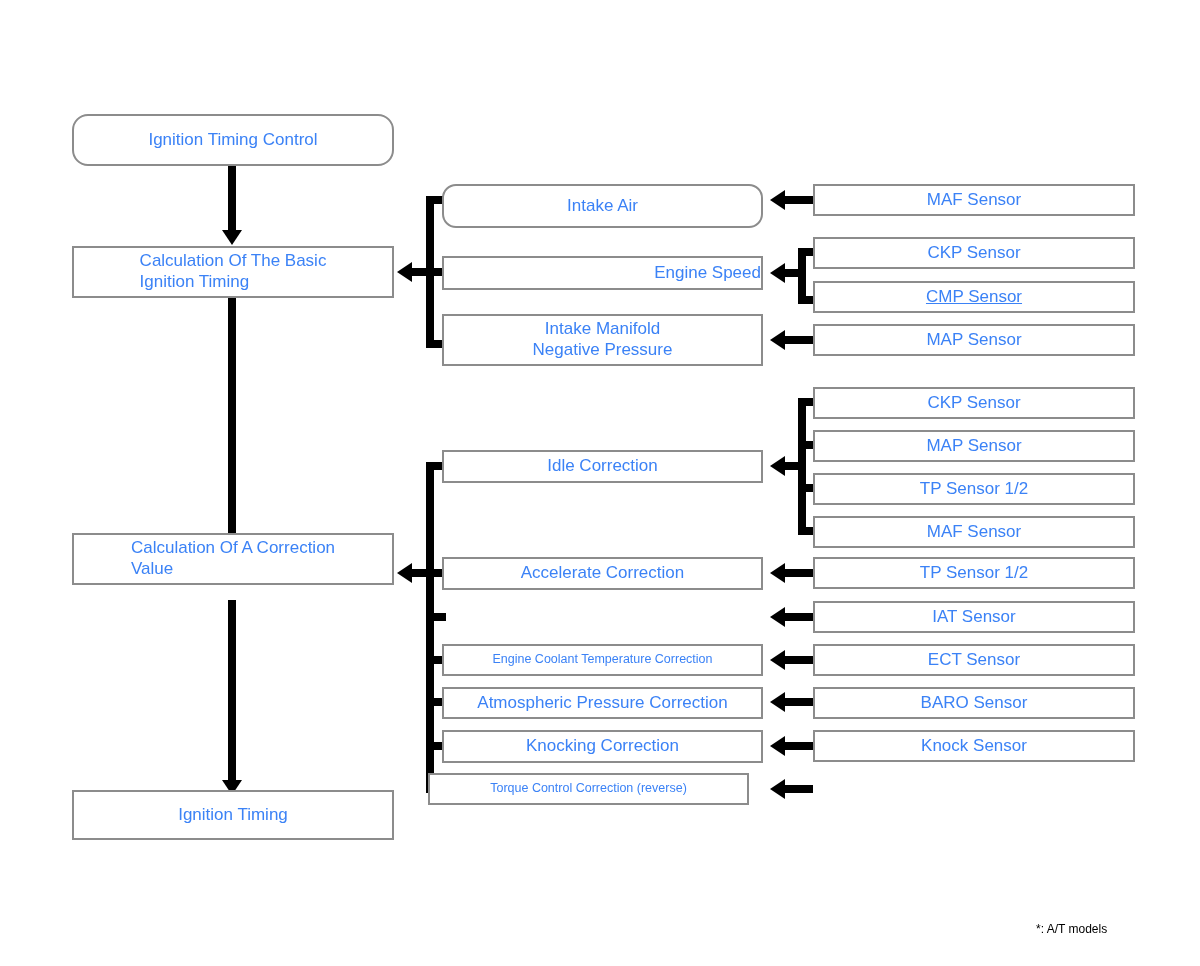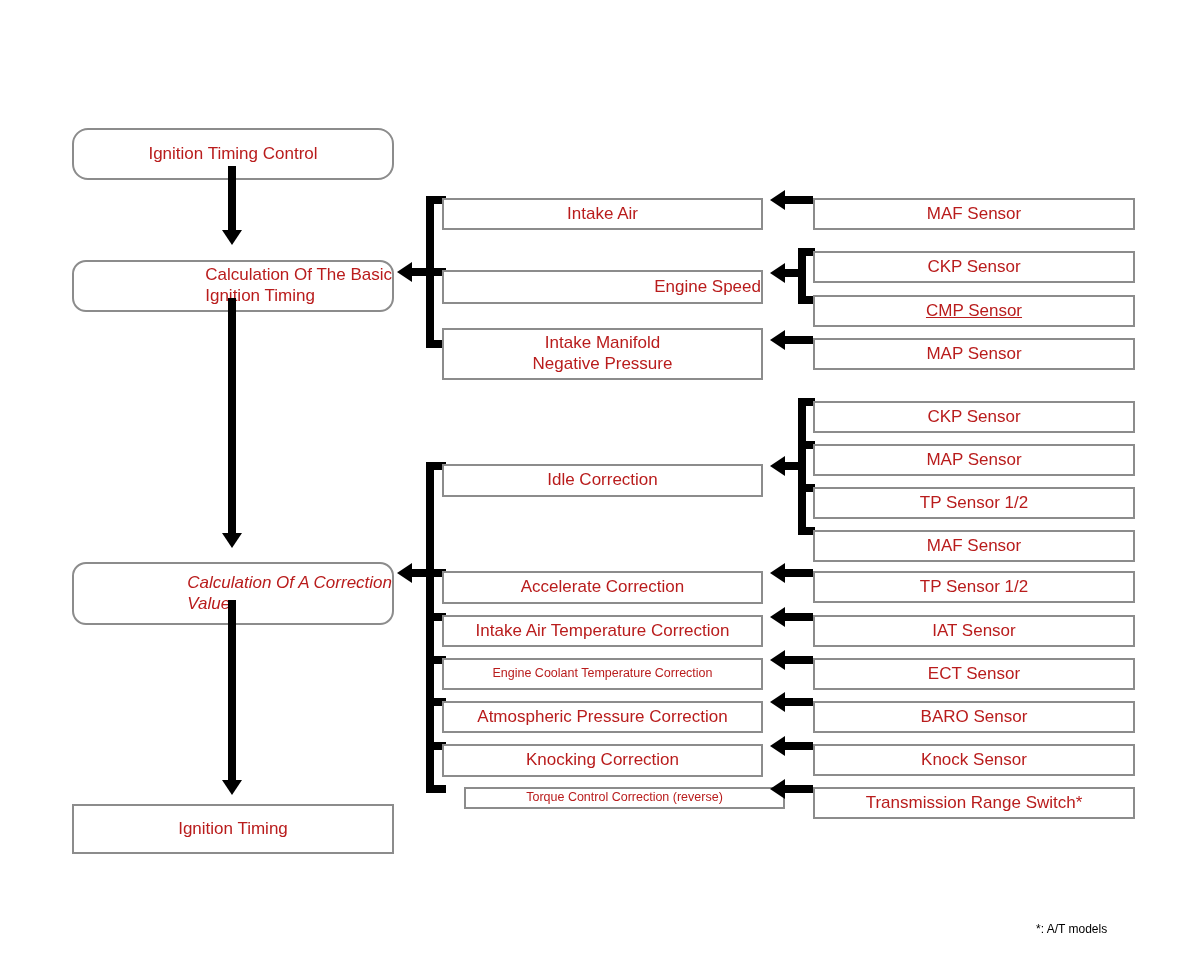--- a/index.html
+++ b/index.html
@@ -22,28 +22,26 @@
   .box {
     position: absolute;
     box-sizing: border-box;
     background: #ffffff;
     border: 2px solid #8c8c8c;
     display: flex;
     align-items: center;
     justify-content: center;
     text-align: center;
     line-height: 1.22;
-    color: #b91c1c;
-    margin-top: 14px;
+    color: #3b82f6;
   }
   .box.left-align {
-    justify-content: flex-end;
+    justify-content: center;
     text-align: left;
     padding-left: 0;
-    border-radius: 14px;
   }
   .box.rounded {
     border-radius: 16px;
   }
   .box .lbl {
     display: block;
     white-space: pre-line;
   }
   
   .flow {
@@ -106,41 +104,41 @@
   <div class="arrow-down" style="left:222px; top:230px;"></div>
 
   <div class="box flow left-align" style="left:72px; top:246px; width:322px; height:52px;">
     <span class="lbl">Calculation Of The Basic
 Ignition Timing</span>
   </div>
 
   <div class="vline" style="left:228px; top:298px; width:8px; height:240px;"></div>
   <div class="arrow-down" style="left:222px; top:533px;"></div>
 
-  <div class="box flow left-align" style="left:72px; top:548px; width:322px; height:63px;font-style:italic;">
+  <div class="box flow left-align" style="left:72px; top:533px; width:322px; height:52px;">
     <span class="lbl">Calculation Of A Correction
 Value</span>
   </div>
 
   <div class="vline" style="left:228px; top:600px; width:8px; height:185px;"></div>
   <div class="arrow-down" style="left:222px; top:780px;"></div>
 
   <div class="box flow" style="left:72px; top:790px; width:322px; height:50px;">
     <span class="lbl">Ignition Timing</span>
   </div>
 
   <div class="vline" style="left:426px; top:196px; width:8px; height:152px;"></div>
   <div class="hline" style="left:426px; top:196px; width:20px; height:8px;"></div>
   <div class="hline" style="left:426px; top:268px; width:20px; height:8px;"></div>
   <div class="hline" style="left:426px; top:340px; width:20px; height:8px;"></div>
 
   <div class="hline" style="left:412px; top:268px; width:22px; height:8px;"></div>
   <div class="arrow-left" style="left:397px; top:262px;"></div>
 
-  <div class="box mid" style="left:442px; top:184px; width:321px; height:32px;">
+  <div class="box mid" style="left:442px; top:184px; width:321px; height:44px;border-radius:14px;">
     <span class="lbl">Intake Air</span>
   </div>
   <div class="hline" style="left:785px; top:196px; width:28px; height:8px;"></div>
   <div class="arrow-left" style="left:770px; top:190px;"></div>
   <div class="box sens" style="left:813px; top:184px; width:322px; height:32px;">
     <span class="lbl">MAF Sensor</span>
   </div>
 
   <div class="box mid" style="left:442px; top:256px; width:321px; height:34px;justify-content:flex-end;">
     <span class="lbl">Engine Speed</span>
@@ -203,23 +201,20 @@
 
   <div class="box mid" style="left:442px; top:557px; width:321px; height:33px;">
     <span class="lbl">Accelerate Correction</span>
   </div>
   <div class="hline" style="left:785px; top:569px; width:28px; height:8px;"></div>
   <div class="arrow-left" style="left:770px; top:563px;"></div>
   <div class="box sens" style="left:813px; top:557px; width:322px; height:32px;">
     <span class="lbl">TP Sensor 1/2</span>
   </div>
 
-  <div class="box mid" style="left:442px; top:601px; width:321px; height:32px;">
-    <span class="lbl">Intake Air Temperature Correction</span>
-  </div>
   <div class="hline" style="left:785px; top:613px; width:28px; height:8px;"></div>
   <div class="arrow-left" style="left:770px; top:607px;"></div>
   <div class="box sens" style="left:813px; top:601px; width:322px; height:32px;">
     <span class="lbl">IAT Sensor</span>
   </div>
 
   <div class="box mid small" style="left:442px; top:644px; width:321px; height:32px;">
     <span class="lbl">Engine Coolant Temperature Correction</span>
   </div>
   <div class="hline" style="left:785px; top:656px; width:28px; height:8px;"></div>
@@ -239,24 +234,21 @@
 
   <div class="box mid" style="left:442px; top:730px; width:321px; height:33px;">
     <span class="lbl">Knocking Correction</span>
   </div>
   <div class="hline" style="left:785px; top:742px; width:28px; height:8px;"></div>
   <div class="arrow-left" style="left:770px; top:736px;"></div>
   <div class="box sens" style="left:813px; top:730px; width:322px; height:32px;">
     <span class="lbl">Knock Sensor</span>
   </div>
 
-  <div class="box mid small" style="left:464px; top:773px; width:321px; height:22px;">
+  <div class="box mid small" style="left:428px; top:773px; width:321px; height:32px;">
     <span class="lbl">Torque Control Correction (reverse)</span>
   </div>
   <div class="hline" style="left:785px; top:785px; width:28px; height:8px;"></div>
   <div class="arrow-left" style="left:770px; top:779px;"></div>
-  <div class="box sens" style="left:813px; top:773px; width:322px; height:32px;">
-    <span class="lbl">Transmission Range Switch*</span>
-  </div>
 
   <div class="footnote" style="left:1036px; top:922px;">*: A/T models</div>
 
 </div>
 
 </body></html>

